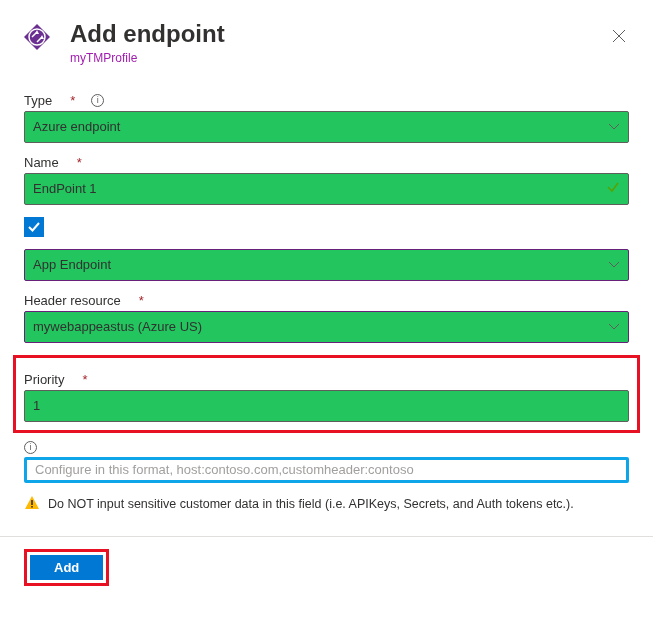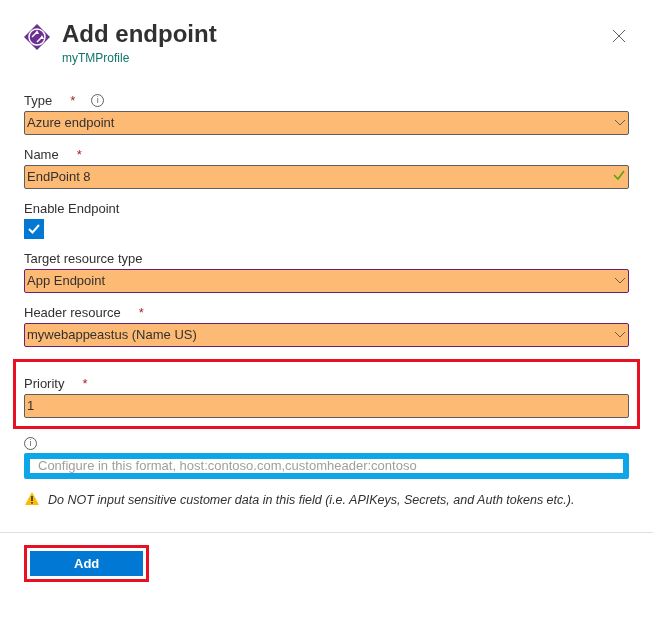--- a/index.html
+++ b/index.html
@@ -1,49 +1,49 @@
 <!DOCTYPE html>
 <html><head>
   <meta charset="utf-8">
   <style>
     * { box-sizing: border-box; margin: 0; padding: 0; font-family: "Segoe UI", -apple-system, sans-serif; }
     body { background: #fff; width: 653px; padding: 20px 24px; color: #323130; font-size: 13px; }
 
-    .header { display: flex; align-items: flex-start; gap: 12px; margin-bottom: 28px; position: relative; }
+    .header { display: flex; align-items: flex-start; gap: 20px; margin-bottom: 28px; position: relative; }
     .app-icon { width: 26px; height: 26px; flex-shrink: 0; margin-top: 4px; }
     .header-text h1 { font-size: 24px; font-weight: 600; color: #323130; line-height: 1.2; }
-    .header-text .subtitle { font-size: 12px; color: #0f766e; margin-top: 2px; }
+    .header-text .subtitle { font-size: 12px; color: #a21caf; margin-top: 2px; }
     .close-btn { position: absolute; right: 0; top: 6px; width: 20px; height: 20px; display: flex; align-items: center; justify-content: center; cursor: pointer; color: #605e5c; }
 
     .form-group { margin-bottom: 12px; }
     .label-row { display: flex; align-items: center; gap: 16px; margin-bottom: 3px; font-size: 13px; color: #323130; }
     .required { color: #a4262c; margin-left: 2px; }
     .info-icon { width: 13px; height: 13px; border: 1px solid #605e5c; border-radius: 50%; display: inline-flex; align-items: center; justify-content: center; font-size: 9px; color: #605e5c; cursor: pointer; line-height: 1; }
 
-    .select-box, .input-box { width: 100%; height: 24px; border: 1px solid #605e5c; border-radius: 2px; padding: 0 2px; font-size: 13px; background: #fdba74; display: flex; align-items: center; justify-content: space-between; cursor: pointer; }
+    .select-box, .input-box { width: 100%; height: 32px; border: 1px solid #605e5c; border-radius: 2px; padding: 0 8px; font-size: 13px; background: #22c55e; display: flex; align-items: center; justify-content: space-between; cursor: pointer; }
     .input-box { cursor: text; }
     .select-box.purple { border-color: #68217a; }
     .chevron { color: #605e5c; }
     .checkmark-validate { color: #57a300; font-size: 16px; }
 
     .checkbox-wrap { display: inline-flex; }
     .checkbox { width: 20px; height: 20px; background: #0078d4; display: flex; align-items: center; justify-content: center; cursor: pointer; }
     .checkbox svg { fill: #fff; width: 14px; height: 14px; }
 
     .highlight-red { border: 3px solid #e81123; padding: 6px 8px 8px 8px; margin-left: -11px; margin-right: -11px; margin-bottom: 8px; }
     .highlight-red .label-row { margin-top: 8px; }
 
-    .placeholder-input { width: 100%; height: 26px; border: 6px solid #0ea5e9; border-radius: 2px; padding: 0 8px; font-size: 13px; color: #a19f9d; display: flex; align-items: center; }
+    .placeholder-input { width: 100%; height: 26px; border: 3px solid #0ea5e9; border-radius: 2px; padding: 0 8px; font-size: 13px; color: #a19f9d; display: flex; align-items: center; }
 
-    .warning-row { display: flex; align-items: center; gap: 8px; margin-top: 12px; font-size: 12.5px; color: #323130; font-style: italic; }
+    .warning-row { display: flex; align-items: center; gap: 8px; margin-top: 12px; font-size: 12.5px; color: #323130; }
     .warn-icon { color: #ffb900; flex-shrink: 0; }
 
     .footer { margin-top: 22px; padding-top: 12px; border-top: 1px solid #e1dfdd; margin-left: -24px; margin-right: -24px; padding-left: 24px; }
     .add-btn-wrap { display: inline-block; border: 3px solid #e81123; padding: 3px; }
-    .add-btn { background: #0078d4; color: #fff; border: none; padding: 5px 44px; font-size: 13px; font-weight: 600; cursor: pointer; }
+    .add-btn { background: #0078d4; color: #fff; border: none; padding: 5px 24px; font-size: 13px; font-weight: 600; cursor: pointer; }
   </style>
 </head>
 <body>
 
 <div class="header">
   <div class="app-icon">
     <svg viewBox="0 0 26 26">
         <polygon points="13,0 26,13 13,26 0,13" fill="#6b2e91"></polygon>
         <circle cx="13" cy="13" r="8" fill="none" stroke="#fff" stroke-width="1.5"></circle>
         <path d="M8 13 L13 8 M13 18 L18 13" stroke="#fff" stroke-width="1.5" fill="none"></path>
@@ -75,59 +75,53 @@
         </svg></span>
   </div>
 </div>
 
 <div class="form-group">
   <div class="label-row">
     <span>Name</span>
     <span class="required">*</span>
   </div>
   <div class="select-box">
-    <span>EndPoint 8</span>
+    <span>EndPoint 1</span>
     <span class="checkmark-validate"><svg width="14" height="14" viewBox="0 0 14 14">
           <path d="M2 7 L6 11 L12 3" stroke="#57a300" stroke-width="1.5" fill="none"></path>
         </svg></span>
   </div>
 </div>
 
 <div class="form-group">
-  <div class="label-row">
-    <span>Enable Endpoint</span>
-  </div>
   <div class="checkbox-wrap">
     <div class="checkbox">
       <svg viewBox="0 0 14 14">
           <path d="M2 7 L5.5 10.5 L12 3" stroke="#fff" stroke-width="2" fill="none"></path>
         </svg>
     </div>
   </div>
 </div>
 
 <div class="form-group">
-  <div class="label-row">
-    <span>Target resource type</span>
-  </div>
   <div class="select-box purple">
     <span>App Endpoint</span>
     <span class="chevron"><svg width="12" height="8" viewBox="0 0 12 8">
           <path d="M1 1 L6 6 L11 1" stroke="#605e5c" stroke-width="1" fill="none"></path>
         </svg></span>
   </div>
 </div>
 
 <div class="form-group">
   <div class="label-row">
     <span>Header resource</span>
     <span class="required">*</span>
   </div>
   <div class="select-box purple">
-    <span>mywebappeastus (Name US)</span>
+    <span>mywebappeastus (Azure US)</span>
     <span class="chevron"><svg width="12" height="8" viewBox="0 0 12 8">
           <path d="M1 1 L6 6 L11 1" stroke="#605e5c" stroke-width="1" fill="none"></path>
         </svg></span>
   </div>
 </div>
 
 <div class="highlight-red">
   <div class="label-row">
     <span>Priority</span>
     <span class="required">*</span>

